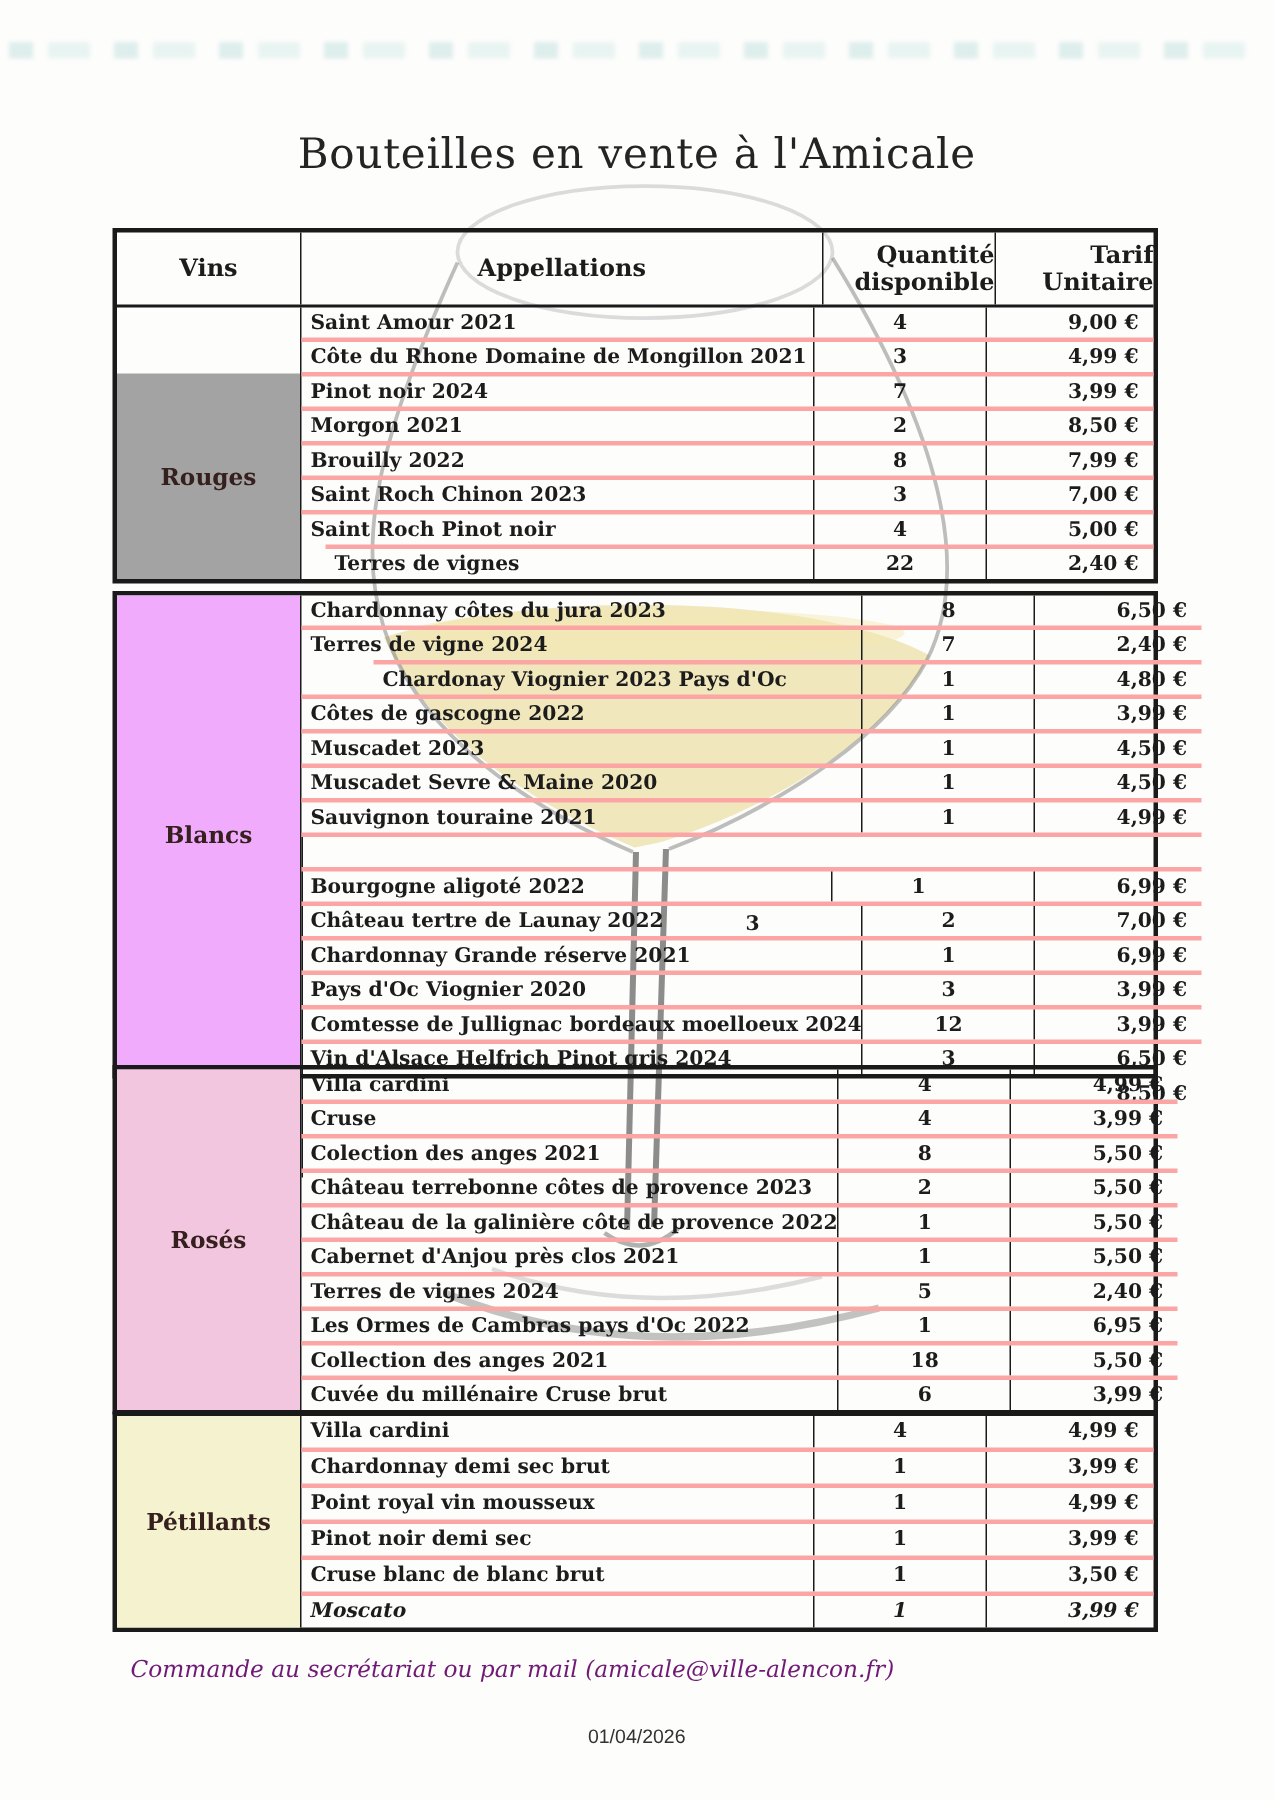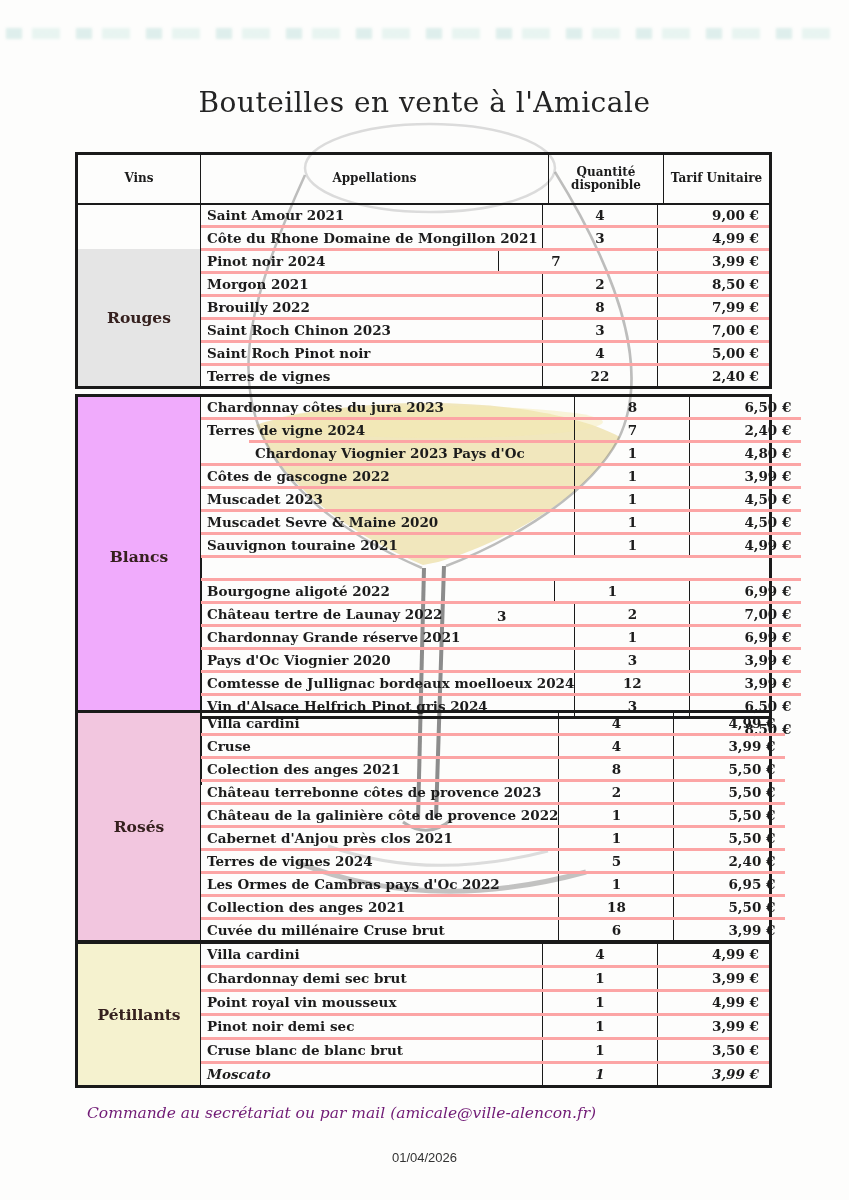--- a/index.html
+++ b/index.html
@@ -24,22 +24,22 @@
     text-align:center;font-size:28px;font-weight:500;letter-spacing:0.5px;
     color:#242424;z-index:2;
   }
   .blocks{position:absolute;top:0;left:0;width:100%;height:100%;z-index:1;}
   .block{
     position:absolute;left:75px;width:697px;box-sizing:border-box;
     border:3px solid #1a1a1a;background:transparent;
   }
   .hrow{display:flex;height:48px;border-bottom:2px solid #1a1a1a;}
   .hcell{
-    display:flex;align-items:center;justify-content:center;text-align:center;
-    font-weight:bold;font-size:12px;line-height:1.12;box-sizing:border-box;
+    display:flex;align-items:center;justify-content:center;text-align:right;
+    font-weight:bold;font-size:16px;line-height:1.12;box-sizing:border-box;
   }
   .c-vins{flex:0 0 122px;}
   .c-app{flex:0 0 348px;}
   .c-qty{flex:0 0 115px;}
   .c-price{flex:1 1 auto;}
   .bl{border-left:1.5px solid #1a1a1a;}
   .sec{display:flex;align-items:stretch;}
   .label{
     flex:0 0 122px;display:flex;align-items:center;justify-content:center;
     font-weight:bold;font-size:15.5px;color:#35201e;
@@ -87,33 +87,33 @@
 
 <div class="blocks" id="blocks">
     <div class="block" style="top: 152px;">
       <div class="hrow">
         <div class="hcell c-vins">Vins</div>
         <div class="hcell c-app bl">Appellations</div>
         <div class="hcell c-qty bl">Quantité disponible</div>
         <div class="hcell c-price bl">Tarif Unitaire</div>
       </div>
       <div class="sec">
-        <div class="label" style="background: #e5e5e5; margin-top: 44px;">Rouges</div>
+        <div class="label" style="background: #a3a3a3; margin-top: 44px;">Rouges</div>
         <div class="rows">
           <div class="row" style="height: 20px; line-height: 20px;">
             <div class="cell cell-app">Saint Amour 2021</div>
             <div class="cell cell-qty">4</div>
             <div class="cell cell-price">9,00 €</div>
           </div>
           <div class="row" style="height: 20px; line-height: 20px;">
             <div class="cell cell-app">Côte du Rhone Domaine de Mongillon 2021</div>
             <div class="cell cell-qty">3</div>
             <div class="cell cell-price">4,99 €</div>
           </div>
-          <div class="row" style="height: 20px; line-height: 20px; gap: 44px;">
+          <div class="row" style="height: 20px; line-height: 20px;">
             <div class="cell cell-app">Pinot noir 2024</div>
             <div class="cell cell-qty">7</div>
             <div class="cell cell-price">3,99 €</div>
           </div>
           <div class="row" style="height: 20px; line-height: 20px;">
             <div class="cell cell-app">Morgon 2021</div>
             <div class="cell cell-qty">2</div>
             <div class="cell cell-price">8,50 €</div>
           </div>
           <div class="row" style="height: 20px; line-height: 20px;">
@@ -124,21 +124,21 @@
           <div class="row" style="height: 20px; line-height: 20px;">
             <div class="cell cell-app">Saint Roch Chinon 2023</div>
             <div class="cell cell-qty">3</div>
             <div class="cell cell-price">7,00 €</div>
           </div>
           <div class="row" style="height: 20px; line-height: 20px;">
             <div class="cell cell-app">Saint Roch Pinot noir</div>
             <div class="cell cell-qty">4</div>
             <div class="cell cell-price">5,00 €</div>
           </div>
-          <div class="row" style="height: 20px; line-height: 20px;">
+          <div class="row" style="height: 20px; line-height: 20px; margin-left: 16px;">
             <div class="cell cell-app">Terres de vignes</div>
             <div class="cell cell-qty">22</div>
             <div class="cell cell-price">2,40 €</div>
           </div>
         </div>
       </div>
     </div>
     <div class="block" style="top: 394px;">
       <div class="sec">
         <div class="label" style="background: #f0abfc;">Blancs</div>

